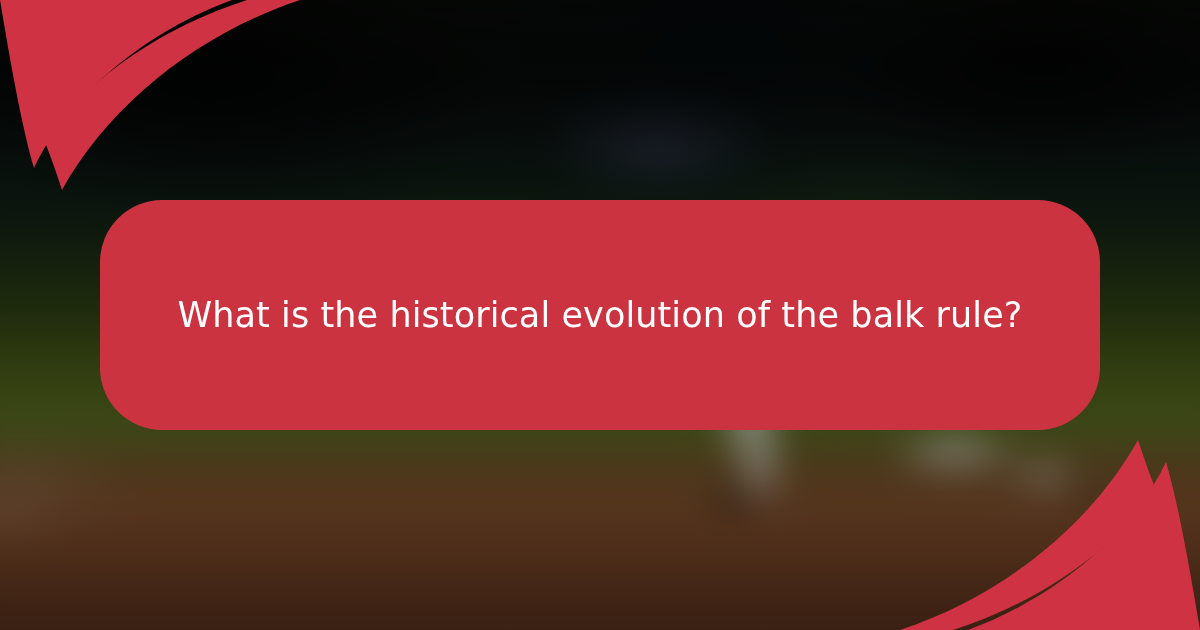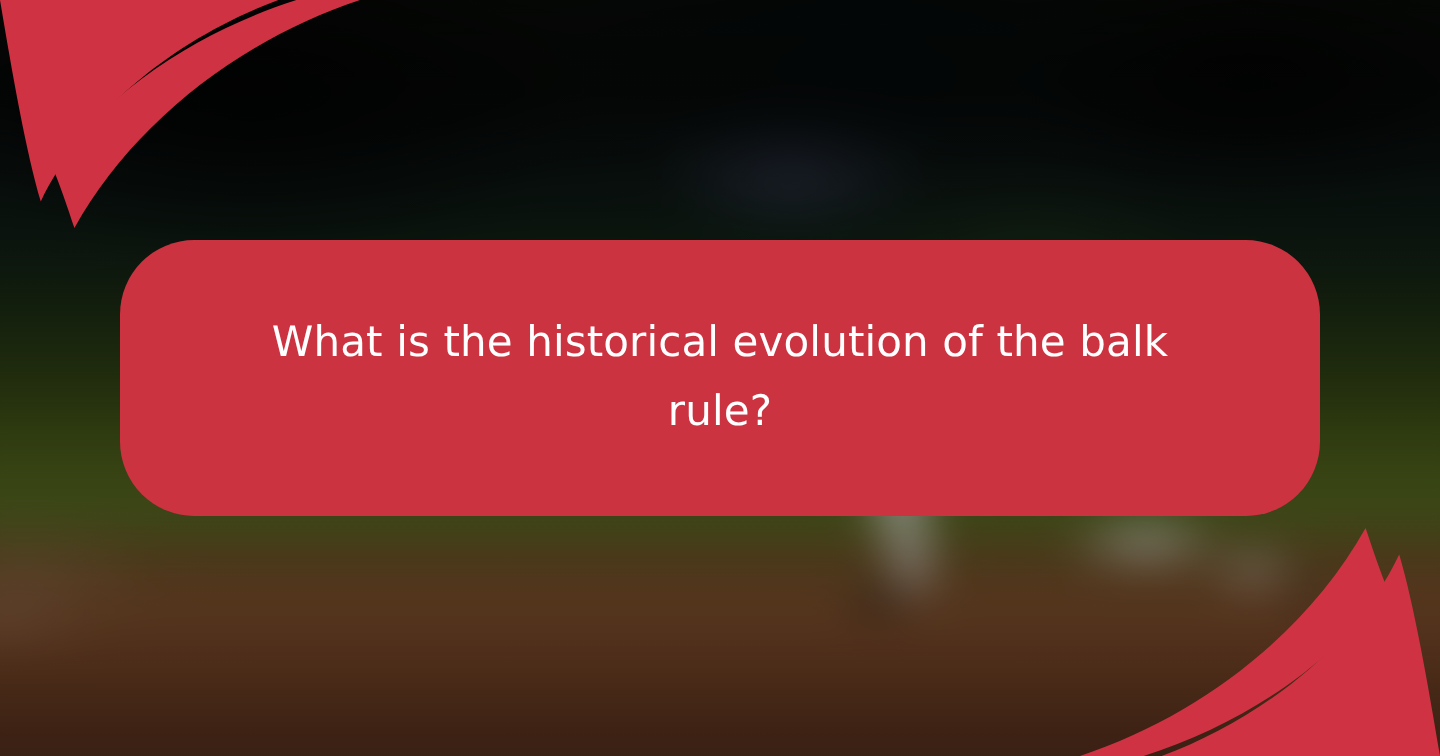--- a/index.html
+++ b/index.html
@@ -103,21 +103,21 @@
     left: 100px;
     top: 200px;
     width: 1000px;
     height: 230px;
     border-radius: 62px;
     background: #cc3340;
     display: flex;
     align-items: center;
     justify-content: center;
     box-sizing: border-box;
-    padding: 0 84px;
+    padding: 0 56px;
   }
   .card-title {
     margin: 0;
     color: #ffffff;
     font-family: "DejaVu Sans", sans-serif;
     font-weight: 400;
     font-size: 35px;
     line-height: 1.62;
     text-align: center;
     letter-spacing: .1px;

